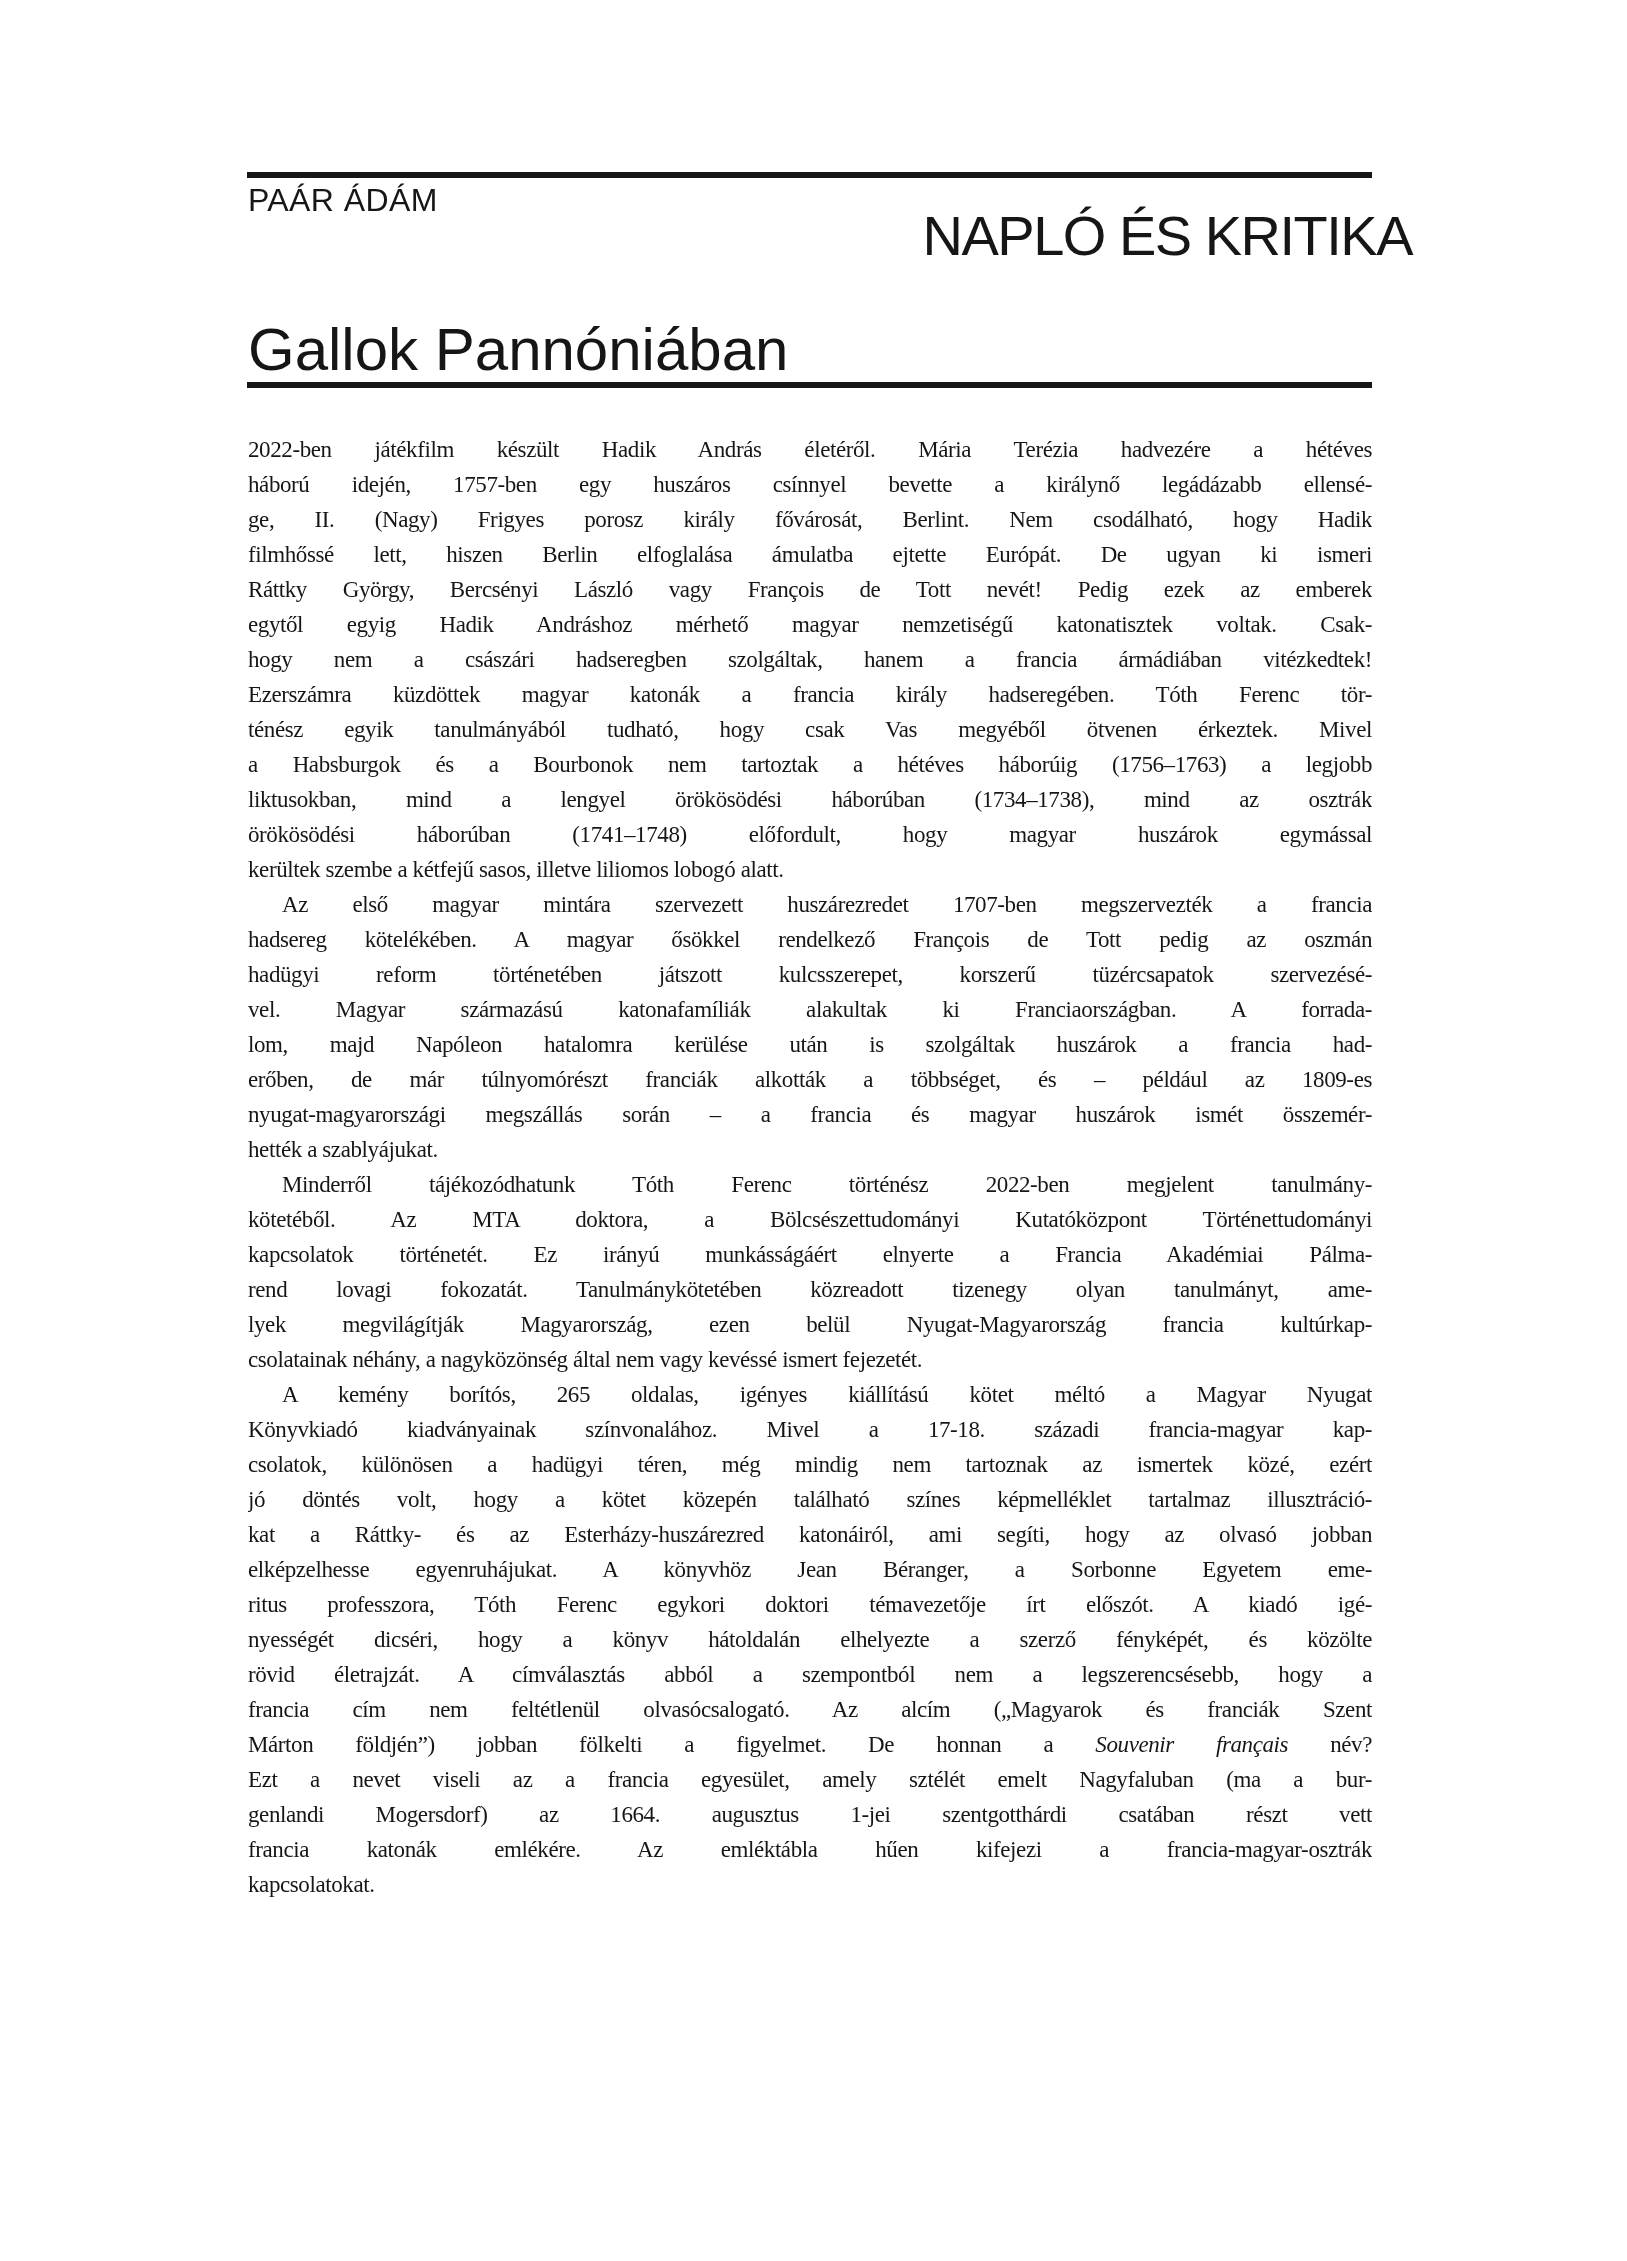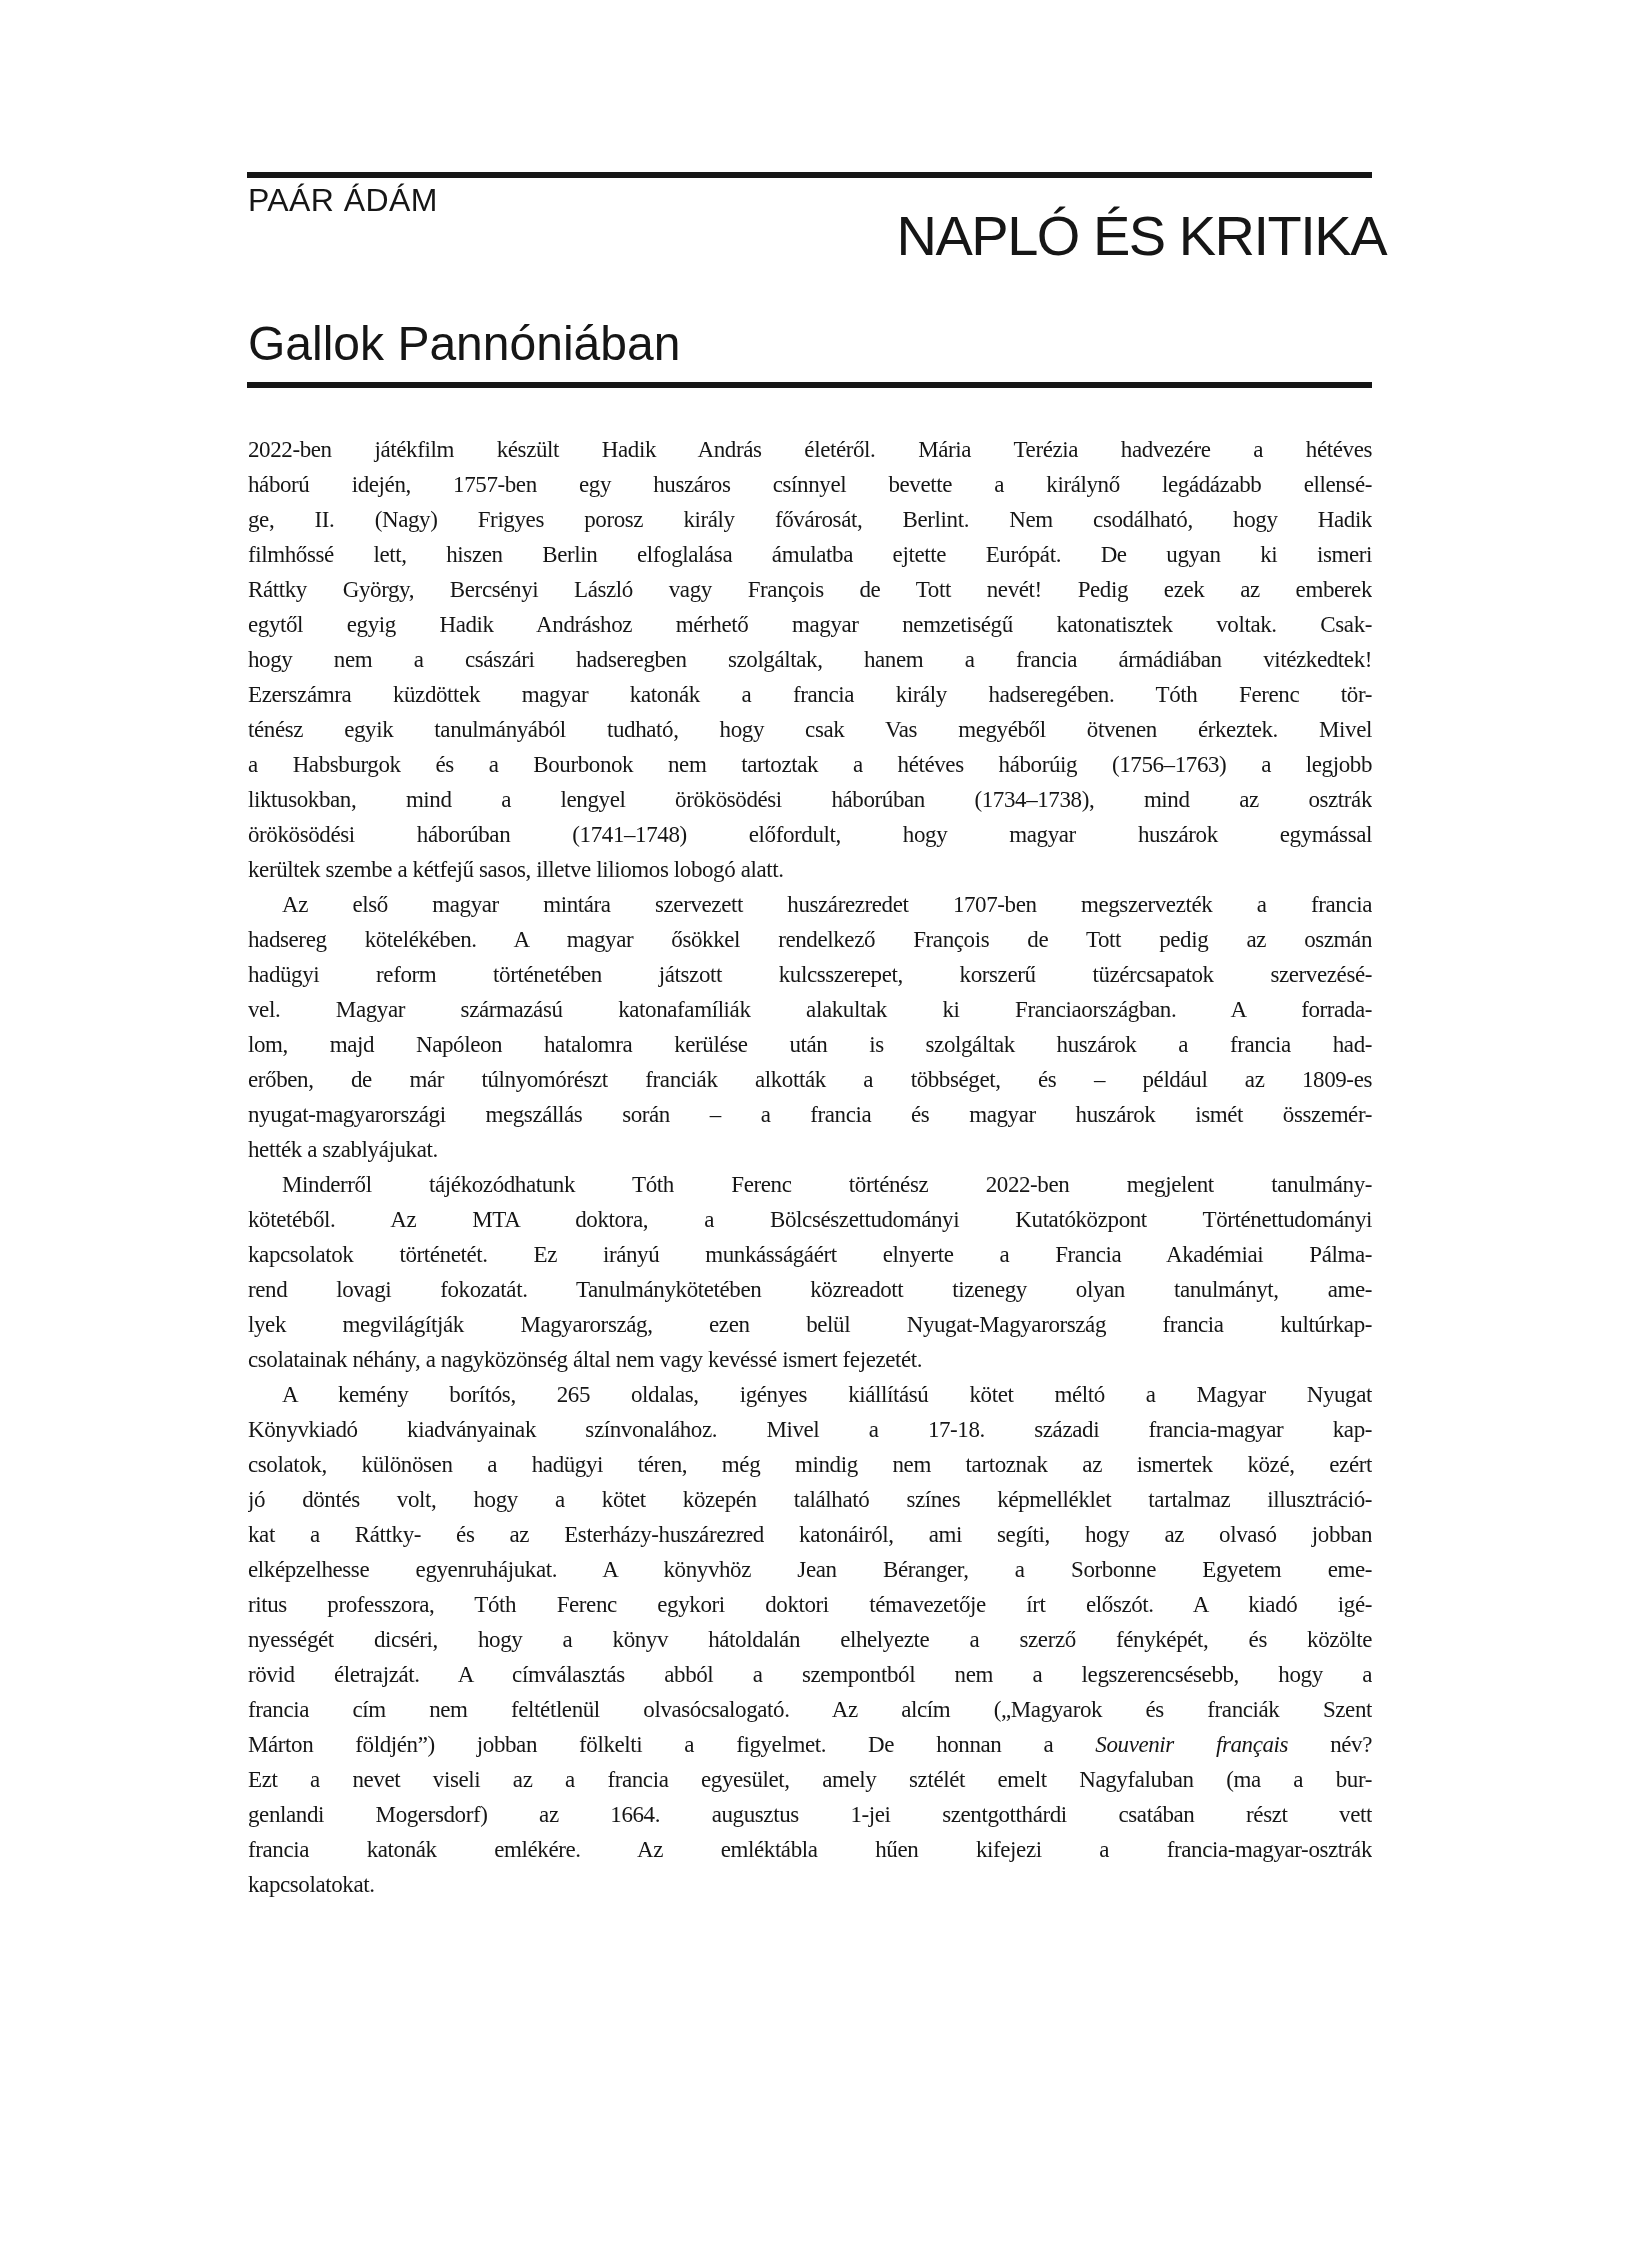--- a/index.html
+++ b/index.html
@@ -27,33 +27,33 @@
   .author {
     position: absolute;
     left: 248px; top: 184px;
     font-family: "Liberation Sans", sans-serif;
     font-size: 32px; line-height: 1;
     letter-spacing: 0.4px;
     white-space: nowrap;
   }
   .section {
     position: absolute;
-    right: 266px; top: 208px;      
+    right: 240px; top: 208px;      
     font-family: "Liberation Sans", sans-serif;
     font-size: 56px; line-height: 1;
     letter-spacing: -1.5px;
     white-space: nowrap;
   }
   .title {
     position: absolute;
     left: 248px; top: 320px;
     margin: 0;
     font-family: "Liberation Sans", sans-serif;
     font-weight: normal;
-    font-size: 48px; line-height: 1;
+    font-size: 60px; line-height: 1;
     white-space: nowrap;
   }
   .body {
     position: absolute;
     left: 248px; top: 432px;
     width: 1124px;
     font-size: 23px;
     line-height: 35px;
     letter-spacing: -0.4px;
     text-rendering: optimizeLegibility;

